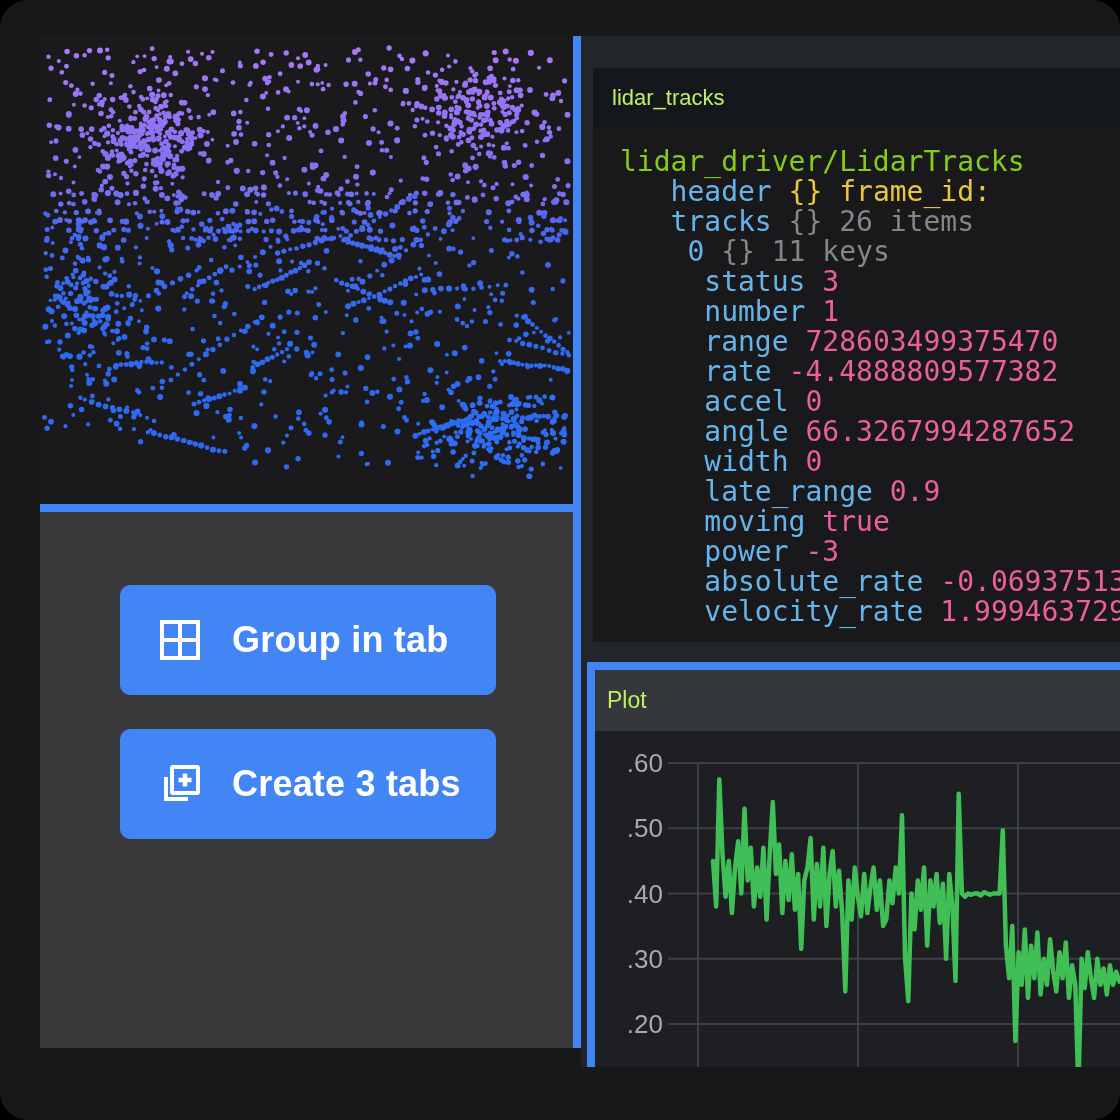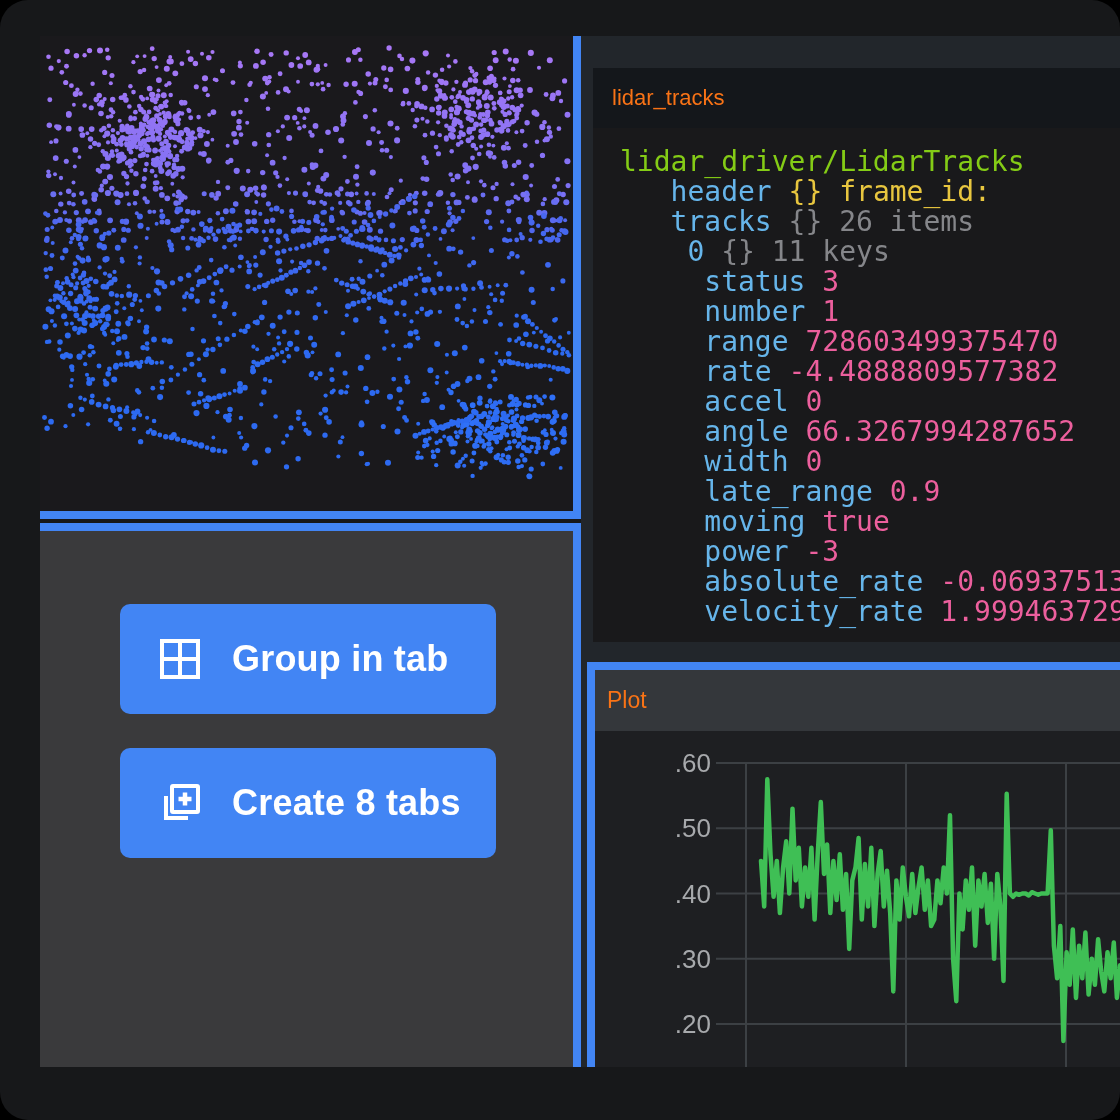--- a/index.html
+++ b/index.html
@@ -12,58 +12,58 @@
 
   
   .pc-panel{
     left:40px;top:36px;width:541px;height:483px;background:#1a191c;
     border-right:8px solid var(--accent);border-bottom:8px solid var(--accent);
   }
   .pc-panel svg{display:block;}
 
   
   .sel-panel{
-    left:40px;top:523px;width:541px;height:544px;background:#3a3a3c;
+    left:40px;top:504px;width:541px;height:544px;background:#3a3a3c;
     border-top:8px solid var(--accent);border-right:8px solid var(--accent);
   }
   .sel-btn{
     position:absolute;left:80px;width:376px;height:110px;border:none;
     background:var(--accent);border-radius:10px;color:#fff;cursor:pointer;
     display:flex;align-items:center;padding:0 0 0 36px;gap:28px;
     font-family:"Liberation Sans",sans-serif;font-size:36px;font-weight:700;
     letter-spacing:0.2px;
   }
   .sel-btn .ic{display:flex;align-items:center;justify-content:center;}
   .sel-btn svg{stroke:#fff;fill:none;}
 
   
   .right-bg{left:581px;top:36px;width:539px;height:1031px;background:#22262b;}
 
   
   .raw-panel{left:593px;top:68px;width:527px;height:574px;background:#19191b;overflow:hidden;}
   .panel-header{
-    height:60px;display:flex;align-items:center;color:#f97316;font-size:22px;
+    height:60px;display:flex;align-items:center;color:#bef264;font-size:22px;
   }
   .raw-panel .panel-header{background:#14171b;padding-left:19px;}
   .raw-body{
     padding:19px 0 0 27px;
     font-family:"DejaVu Sans Mono",monospace;font-size:28px;line-height:30px;
     white-space:pre;color:#c7c7c9;
   }
   .raw-body .ln{height:30px;}
   .c-type{color:#84cc16;} .c-key{color:#66b5ea;} .c-val{color:#ec5f9d;}
   .c-yel{color:#e8c63f;} .c-dim{color:#85868a;}
 
   
   .plot-panel{
     left:587px;top:662px;width:533px;height:405px;background:#1e1f22;
     border-top:8px solid var(--accent);border-left:8px solid var(--accent);
   }
   .plot-panel .panel-header{background:#34373b;height:61px;padding-left:12px;font-size:23px;}
-  .plot-body{position:relative;width:420px;height:336px;padding-left:48px;}
+  .plot-body{position:relative;width:420px;height:336px;}
   .plot-body svg{display:block;}
 </style>
 </head>
 <body>
 
 <div class="frame">
 
   <div class="panel pc-panel">
     <svg id="pc-svg" width="533" height="475" viewBox="0 0 533 475">
         <circle cx="399.6" cy="70.9" r="2.08" fill="rgb(151,117,245)"></circle>
@@ -2310,21 +2310,21 @@
       <span>Group in tab</span>
     </button>
     <button class="sel-btn" style="top:217px">
       <span class="ic">
         <svg width="48" height="48" viewBox="0 0 48 48" stroke-width="4">
           <path d="M10 17 V39 H32"></path>
           <rect x="16" y="7" width="26" height="26" rx="1"></rect>
           <path d="M29 13.5 v13 M22.5 20 h13" stroke-width="4.5"></path>
         </svg>
       </span>
-      <span>Create 8 tabs</span>
+      <span>Create 3 tabs</span>
     </button>
   </div>
 
   <div class="panel right-bg"></div>
 
   <div class="panel raw-panel">
     <div class="panel-header">
       <span>lidar_tracks</span>
     </div>
     <div class="raw-body" id="raw-body"><div class="ln"><span class="c-type">lidar_driver/LidarTracks</span></div><div class="ln">   <span class="c-key">header </span><span class="c-yel">{} </span><span class="c-yel">frame_id:</span></div><div class="ln">   <span class="c-key">tracks </span><span class="c-dim">{} </span><span class="c-dim">26 items</span></div><div class="ln">    <span class="c-key">0 </span><span class="c-dim">{} </span><span class="c-dim">11 keys</span></div><div class="ln">     <span class="c-key">status </span><span class="c-val">3</span></div><div class="ln">     <span class="c-key">number </span><span class="c-val">1</span></div><div class="ln">     <span class="c-key">range </span><span class="c-val">728603499375470</span></div><div class="ln">     <span class="c-key">rate </span><span class="c-val">-4.4888809577382</span></div><div class="ln">     <span class="c-key">accel </span><span class="c-val">0</span></div><div class="ln">     <span class="c-key">angle </span><span class="c-val">66.3267994287652</span></div><div class="ln">     <span class="c-key">width </span><span class="c-val">0</span></div><div class="ln">     <span class="c-key">late_range </span><span class="c-val">0.9</span></div><div class="ln">     <span class="c-key">moving </span><span class="c-val">true</span></div><div class="ln">     <span class="c-key">power </span><span class="c-val">-3</span></div><div class="ln">     <span class="c-key">absolute_rate </span><span class="c-val">-0.069375132</span></div><div class="ln">     <span class="c-key">velocity_rate </span><span class="c-val">1.9994637298</span></div></div>

